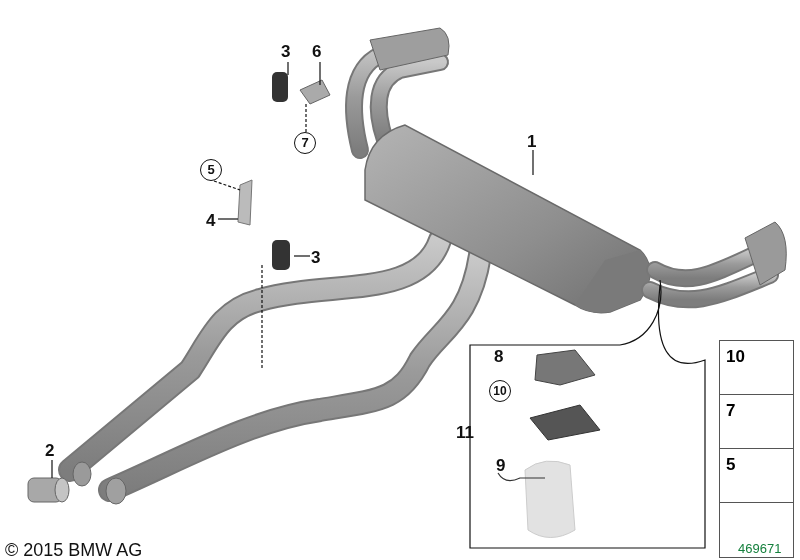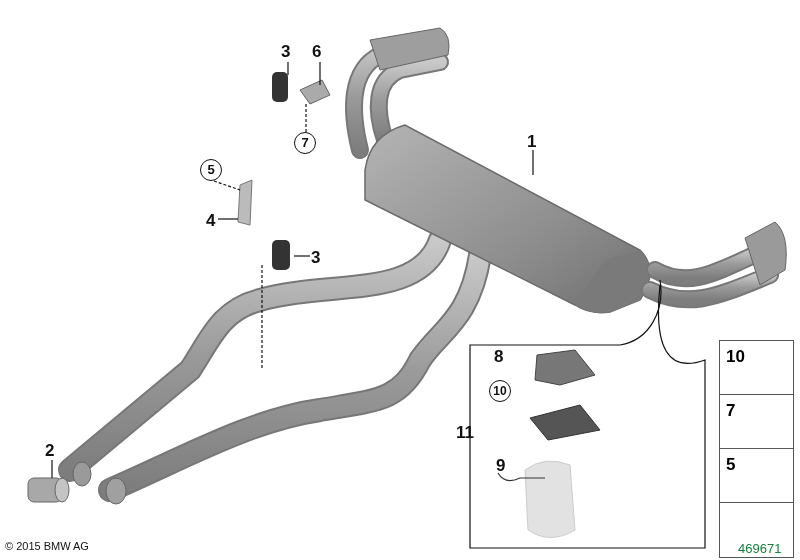--- a/index.html
+++ b/index.html
@@ -1,21 +1,21 @@
 <!DOCTYPE html>
 <html><head>
 <meta charset="utf-8">
 <style>
   html,body{margin:0;padding:0;background:#fff;}
   body{width:800px;height:560px;position:relative;overflow:hidden;font-family:"Liberation Sans",sans-serif;}
   svg{position:absolute;left:0;top:0;}
   .lbl{position:absolute;font-weight:bold;font-size:17px;color:#111;line-height:1;}
   .circ{position:absolute;width:20px;height:20px;border:1.5px solid #111;border-radius:50%;font-size:13px;font-weight:bold;text-align:center;line-height:20px;color:#111;background:#fff;}
   .circ.sm{font-size:12px;}
-  .footer{position:absolute;font-size:11px;color:#111;}
+  .footer{position:absolute;font-size:18px;color:#111;}
   .imgno{position:absolute;font-size:13px;color:#15803d;}
   .legend-box{position:absolute;left:719px;width:73px;border:1px solid #555;background:#fff;}
   .legend-cell{position:relative;height:53px;border-bottom:1px solid #555;}
   .legend-cell:last-child{border-bottom:none;}
   .legend-num{position:absolute;left:6px;top:6px;font-weight:bold;font-size:17px;}
 </style>
 </head>
 <body>
 
 <svg width="800" height="560" viewBox="0 0 800 560">

